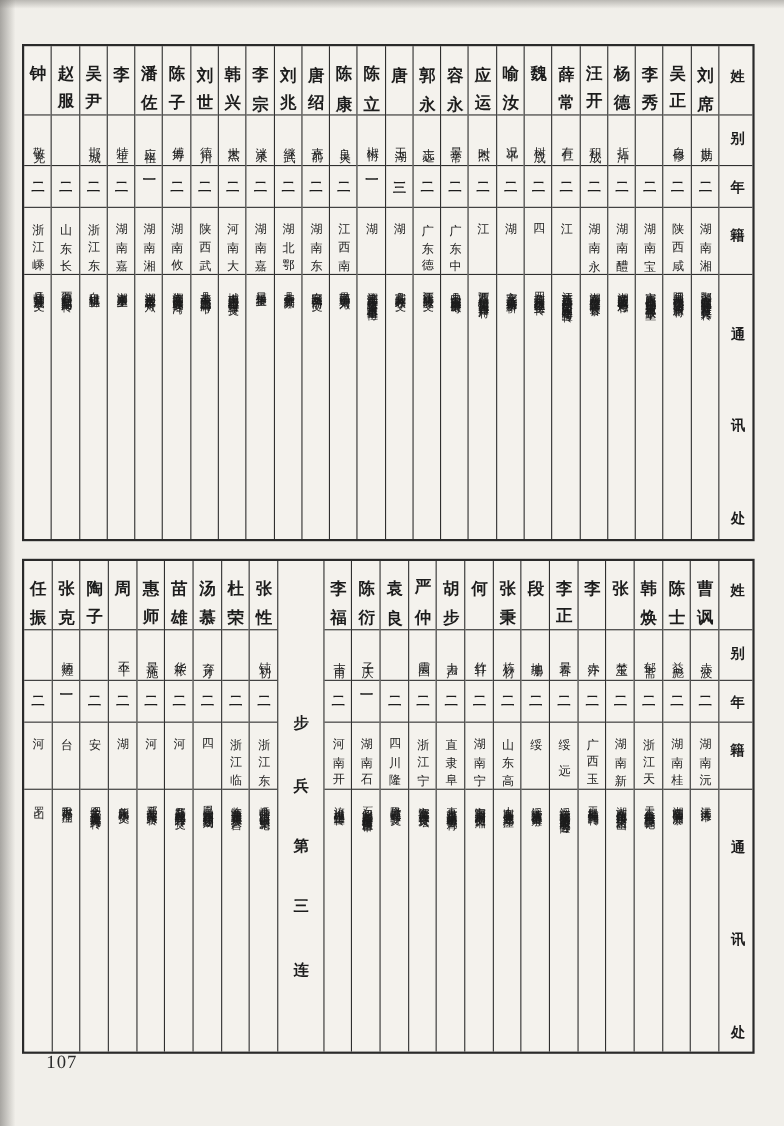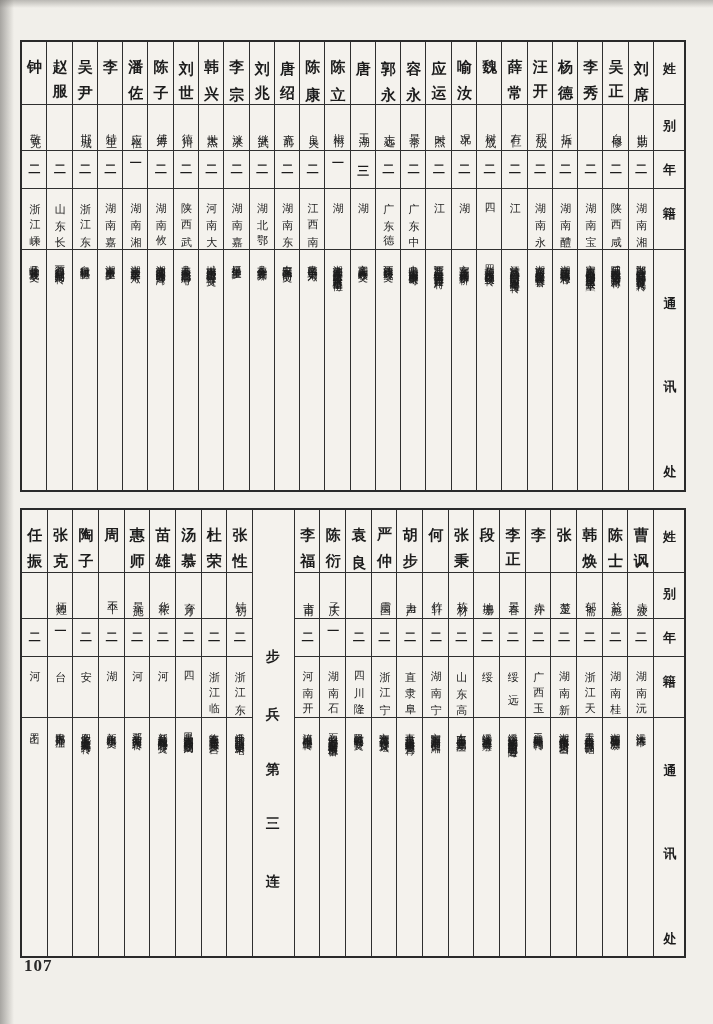--- a/index.html
+++ b/index.html
@@ -91,23 +91,23 @@
     align-items:flex-start;justify-content:center;
   }
   .unit-col .cell-unit span{
     writing-mode:vertical-rl;text-orientation:upright;
     font-size:14px;font-weight:600;
     margin-top:128px;height:225px;
     text-align:justify;text-align-last:justify;
   }
 
   .page-number{
-    position:absolute;left:24px;top:956px;
+    position:absolute;left:42px;top:956px;
     font-family:"Liberation Serif",serif;
-    font-size:17px;color:#2a2a2a;letter-spacing:1px;font-weight:bold;
+    font-size:17px;color:#2a2a2a;letter-spacing:1px;
   }
 </style>
 </head>
 <body>
 
 <div class="table-section" id="section-top">
   <div class="cols">
     <div class="col header-col">
       <div class="cell cell-name">
           <span>姓名</span>

